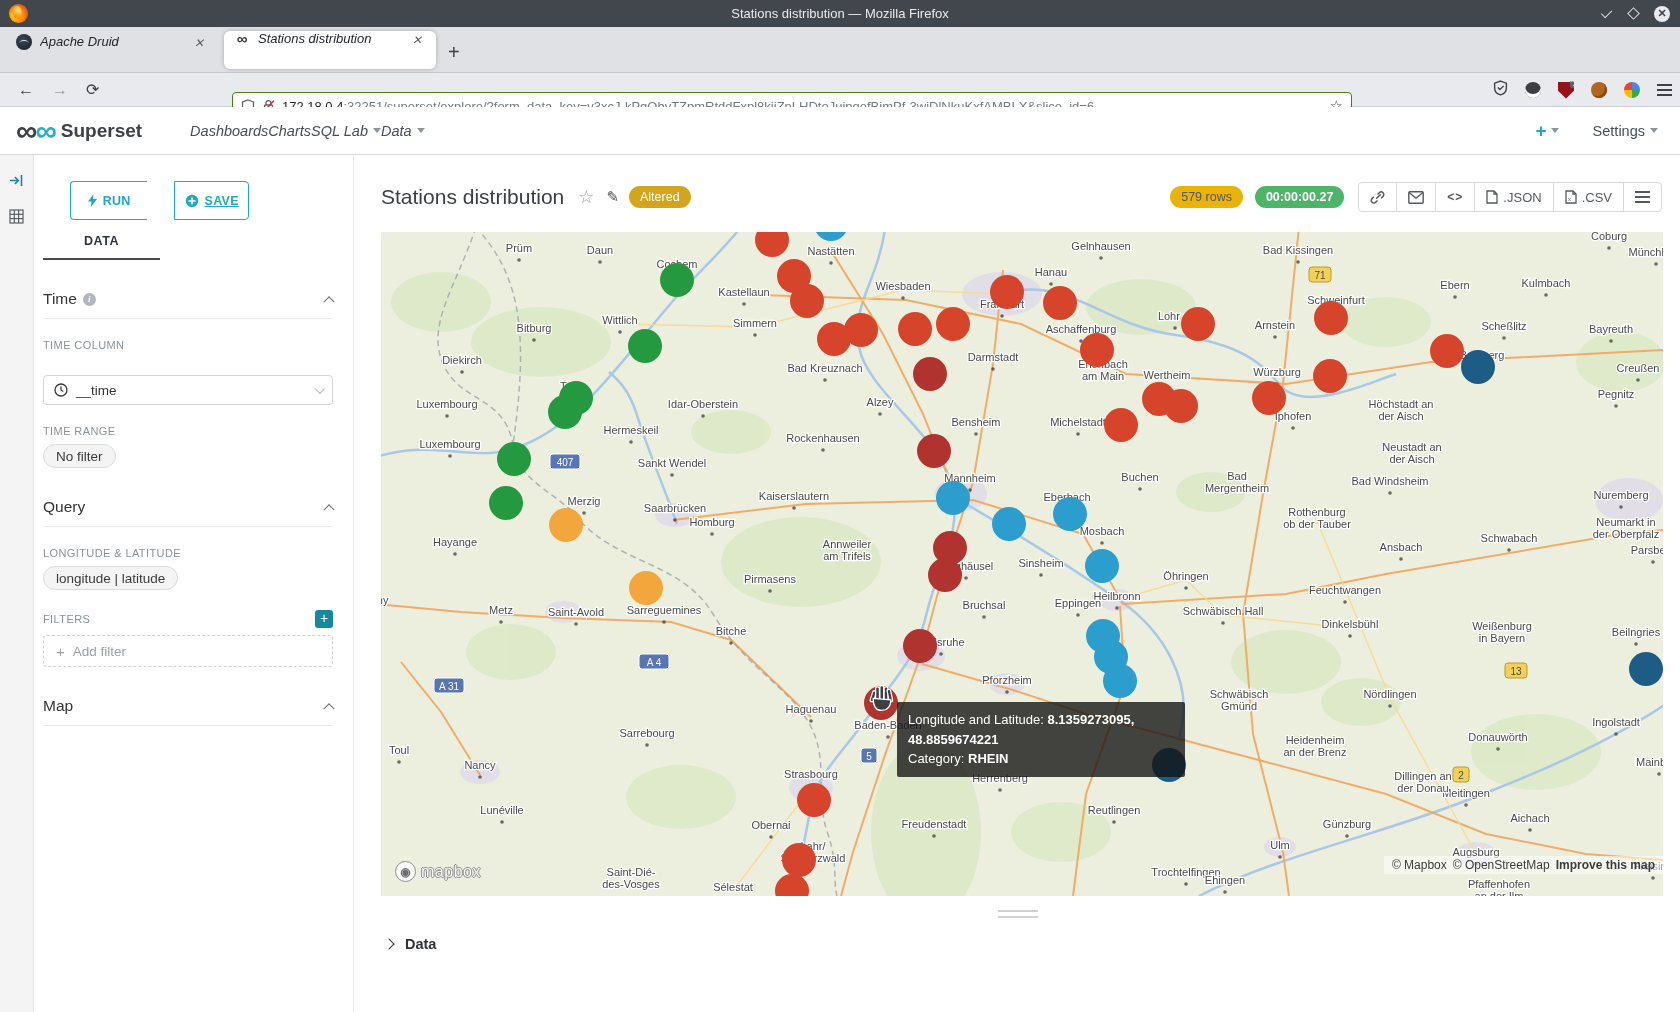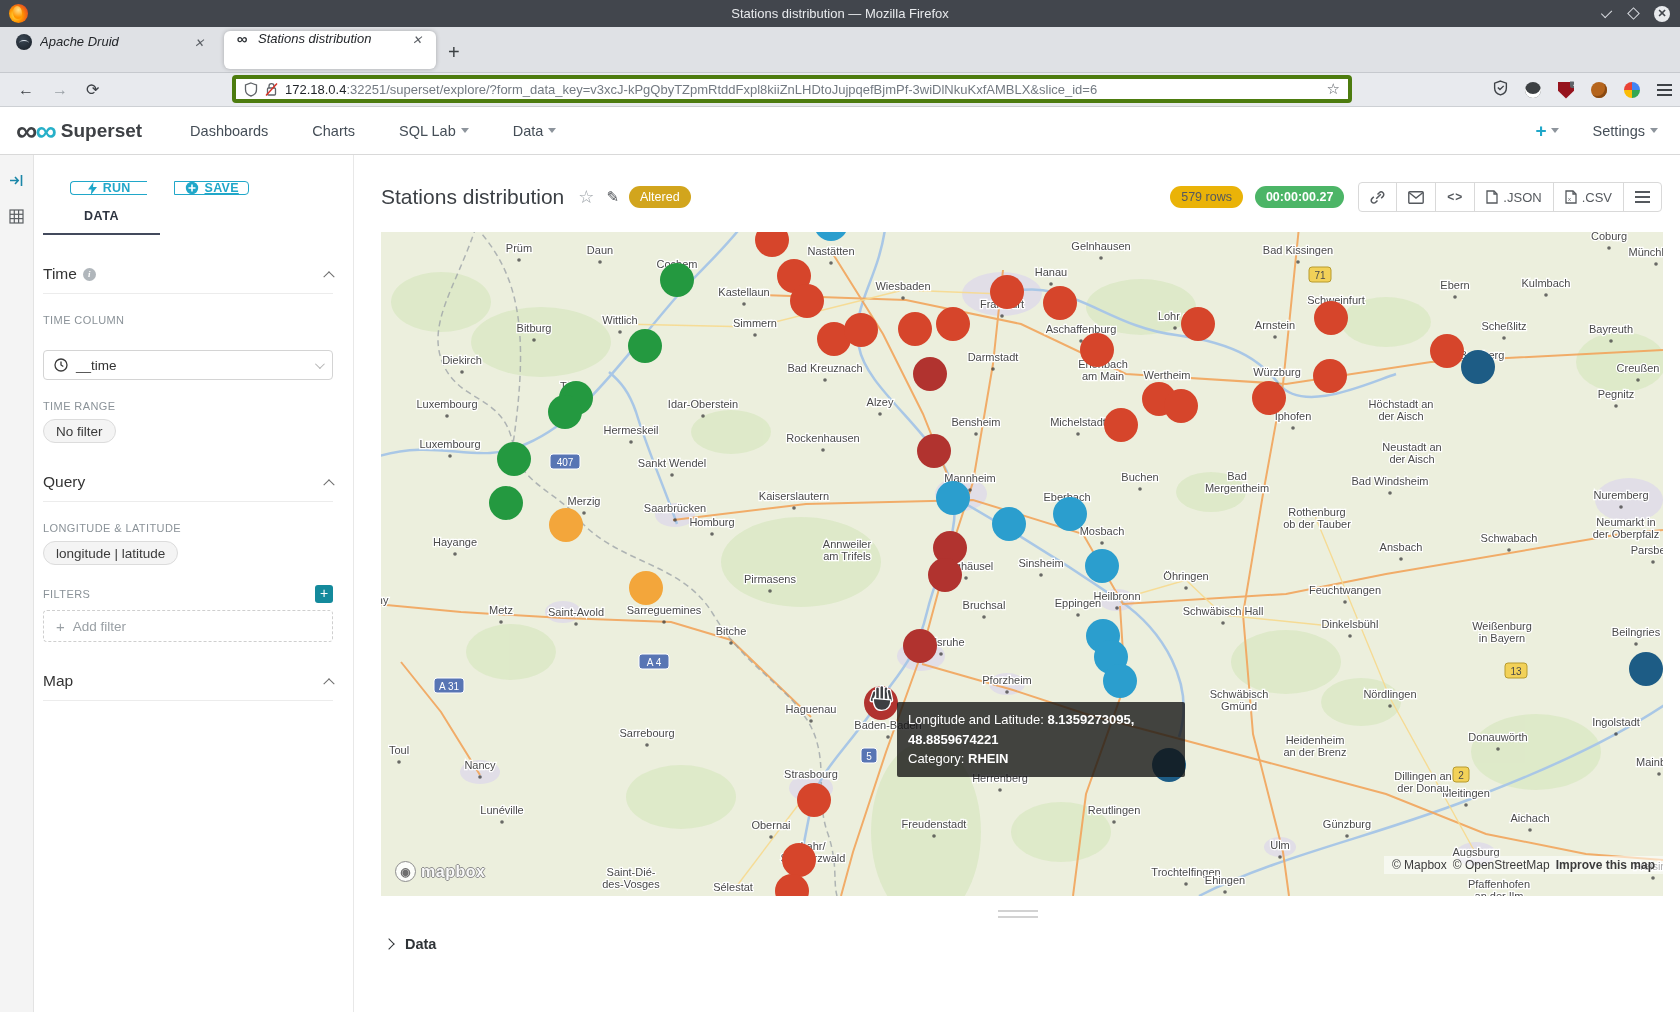--- a/index.html
+++ b/index.html
@@ -24,55 +24,55 @@
   .fav-druid { background:radial-gradient(circle at 40% 35%, #3b4754, #161c24); position:relative; }
   .fav-druid::after{content:"";position:absolute;left:3px;top:6px;width:10px;height:5px;border-radius:50%;border-top:1.6px solid #dfe6ee;}
   .fav-superset { background:transparent; color:#2f3337; font-weight:bold; font-size:15px; line-height:16px; text-align:center; }
   .tab .tlabel { flex:1; white-space:nowrap; overflow:hidden; }
   .tab .tclose { color:#5a5e64; font-size:12px; padding:2px 4px; }
   .newtab { font-size:20px; color:#3c4043; margin:0 0 8px 12px; }
 
   .toolbar { position:absolute; left:0; top:73px; width:100%; height:34px; background:#e8eaee; border-bottom:1px solid #cdd0d4; display:flex; align-items:center; }
   .navbtn { font-size:16px; color:#3e4247; margin-left:18px; }
   .navbtn.dim { color:#9aa0a6; }
-  .urlbar { position:absolute; left:232px; top:2px; width:1120px; height:28px; background:#fff; border:4px solid #4d7c0f; border-radius:4px; display:flex; align-items:center; padding:0 8px; }
+  .urlbar { position:absolute; left:232px; top:19px; width:1120px; height:28px; background:#fff; border:1px solid #4d7c0f; border-radius:4px; display:flex; align-items:center; padding:0 8px; }
   .urlbar .uicon { margin-right:7px; display:flex; }
   .urltext { flex:1; font-size:13px; color:#737a82; white-space:nowrap; overflow:hidden; }
   .urltext b { color:#1f2328; font-weight:normal; }
   .urlstar { color:#55595f; font-size:15px; }
   .tbicons { position:absolute; right:8px; top:0; height:34px; display:flex; align-items:center; gap:17px; }
   .ublock { position:relative; width:16px; height:17px; background:#96131d; clip-path:polygon(0 0,100% 0,100% 55%,50% 100%,0 55%); }
   .ubadge { position:absolute; top:-4px; right:-7px; background:#5f6368; color:#fff; font-size:9px; padding:0 3px; border-radius:2px; }
   .cookie { width:16px; height:16px; border-radius:50%; background:#b5651d; box-shadow:inset -2px -2px 0 #8a4a12; }
   .pinwheel { width:16px; height:16px; border-radius:50%; background:conic-gradient(#4285f4 0 25%, #34a853 25% 50%, #fbbc05 50% 75%, #ea4335 75% 100%); }
   .maskicon { width:16px; height:16px; border-radius:50%; background:#3c4043; box-shadow:inset 0 -4px 0 #fff; position:relative;}
   .hamb { display:flex; flex-direction:column; gap:3px; }
   .hamb i { width:15px; height:2px; background:#3e4247; }
 
   
   .snav { position:absolute; left:0; top:107px; width:100%; height:48px; background:#fff; border-bottom:1px solid #d9d9d9; display:flex; align-items:center; }
   .sbrand { display:flex; align-items:center; margin-left:16px; }
   .sbrand .mark { font-size:30px; font-weight:bold; color:#3e4145; line-height:30px; letter-spacing:-2px; }
   .sbrand .mark span { color:#27b0c9; }
   .sbrand .bname { font-size:19px; font-weight:bold; color:#3e4145; margin-left:6px; }
-  .snav-items { display:flex; margin-left:48px; gap:44px; font-size:14.5px; color:#454e57; }
+  .snav-items { display:flex; margin-left:48px; font-size:14.5px; color:#454e57;font-style:italic; }
   .snav-item { display:flex; align-items:center; gap:5px; }
   .caret { width:0; height:0; border-left:4px solid transparent; border-right:4px solid transparent; border-top:5px solid #8d949c; }
   .snav-right { position:absolute; right:22px; display:flex; align-items:center; gap:34px; }
   .plusmenu { color:#20a7c9; font-size:19px; font-weight:bold; display:flex; align-items:center; gap:4px; }
   .settingsmenu { font-size:14.5px; color:#454e57; display:flex; align-items:center; gap:5px; }
 
   
   .content { position:absolute; left:0; top:155px; width:100%; height:857px; background:#fff; }
   .rail { position:absolute; left:0; top:0; width:34px; height:100%; background:#f4f4f4; border-right:1px solid #e3e3e3; }
   .rail .ric { display:block; text-align:center; margin-top:18px; }
 
   .controls { position:absolute; left:34px; top:0; width:320px; height:100%; background:#fff; border-right:1px solid #e8e8e8; padding:0 20px 0 9px; overflow:hidden; }
   .btnrow { display:flex; margin-top:26px; width:206px; }
-  .cbtn { height:14px; border:1px solid #20a7c9; color:#20a7c9; font-size:12.5px; font-weight:bold; display:flex; align-items:center; justify-content:center; gap:6px; background:#fff; letter-spacing:.3px;margin-left:27px; }
+  .cbtn { height:39px; border:1px solid #20a7c9; color:#20a7c9; font-size:12.5px; font-weight:bold; display:flex; align-items:center; justify-content:center; gap:6px; background:#fff; letter-spacing:.3px;margin-left:27px; }
   .cbtn.run { width:105px; border-radius:4px 0 0 4px; border-right:none; }
   .cbtn.save { width:101px; border-radius:0 4px 4px 0;text-decoration:underline; }
   .datatab { margin-top:14px; width:117px; text-align:center; font-size:12.5px; font-weight:bold; color:#2e3440; letter-spacing:.5px; padding-bottom:10px; border-bottom:2px solid #434a5c; }
   .sect { margin-top:30px; }
   .sect-h { display:flex; align-items:center; font-size:15.5px; color:#343434; padding-bottom:10px; border-bottom:1px solid #ececec; }
   .sect-h .sp { flex:1; }
   .chev { width:8px; height:8px; border-right:1.6px solid #6d6d6d; border-bottom:1.6px solid #6d6d6d; }
   .chev.up { transform:rotate(-135deg) translate(-2px,-2px); }
   .chev.right { transform:rotate(-45deg); }
   .info-i { width:13px; height:13px; border-radius:50%; background:#b0b6bb; color:#fff; font-size:9px; font-weight:bold; text-align:center; line-height:13px; margin-left:6px; font-family:"Liberation Serif",serif; font-style:italic; }
@@ -106,21 +106,21 @@
   .badge.timer { background:#4cb567; color:#fff; margin-left:12px; font-weight:bold; }
   .btngroup { display:flex; margin-left:14px; border:1px solid #d9d9d9; border-radius:4px; height:30px; align-items:stretch; }
   .bgcell { display:flex; align-items:center; justify-content:center; padding:0 11px; border-right:1px solid #d9d9d9; color:#55595e; font-size:13px; gap:5px; }
   .bgcell:last-child { border-right:none; }
   .codeglyph { font-weight:bold; font-size:12px; letter-spacing:1px; color:#55595e; }
 
   
   .mapwrap { position:relative; margin:15px 18px 0 26px; width:1282px; height:664px; overflow:hidden; background:#ecefdd; }
   .maplogo { position:absolute; left:14px; bottom:14px; display:flex; align-items:center; gap:5px; }
   .maplogo .mcirc { width:21px; height:21px; border-radius:50%; background:rgba(255,255,255,.85); border:1px solid #8e8e8e; color:#6e6e6e; font-weight:bold; text-align:center; line-height:20px; font-size:12px; }
-  .maplogo .mtext { font-size:16px; font-weight:bold; letter-spacing:.5px; color:rgba(255,255,255,.95);
+  .maplogo .mtext { font-size:16px; font-weight:normal; letter-spacing:.5px; color:rgba(255,255,255,.95);
      text-shadow:-1px 0 #8e8e8e,1px 0 #8e8e8e,0 -1px #8e8e8e,0 1px #8e8e8e; }
   .attrib { position:absolute; right:0; bottom:22px; background:rgba(255,255,255,.55); font-size:12px; color:#3c3c3c; padding:2px 8px; display:flex; gap:6px; }
   .attrib b { font-weight:bold; }
   .mtooltip { position:absolute; left:516px; top:470px; width:288px; background:rgba(18,18,18,.78); color:#fff; font-size:13px; line-height:1.5; padding:8px 11px; border-radius:2px; }
   .mtooltip b { font-weight:bold; }
   .handcur { position:absolute; left:483px; top:448px; width:34px; height:34px; }
 
   
   .draghandle { margin:14px auto 0; width:40px; }
   .draghandle i { display:block; height:2px; background:#d2d2d2; margin-bottom:4px; }

